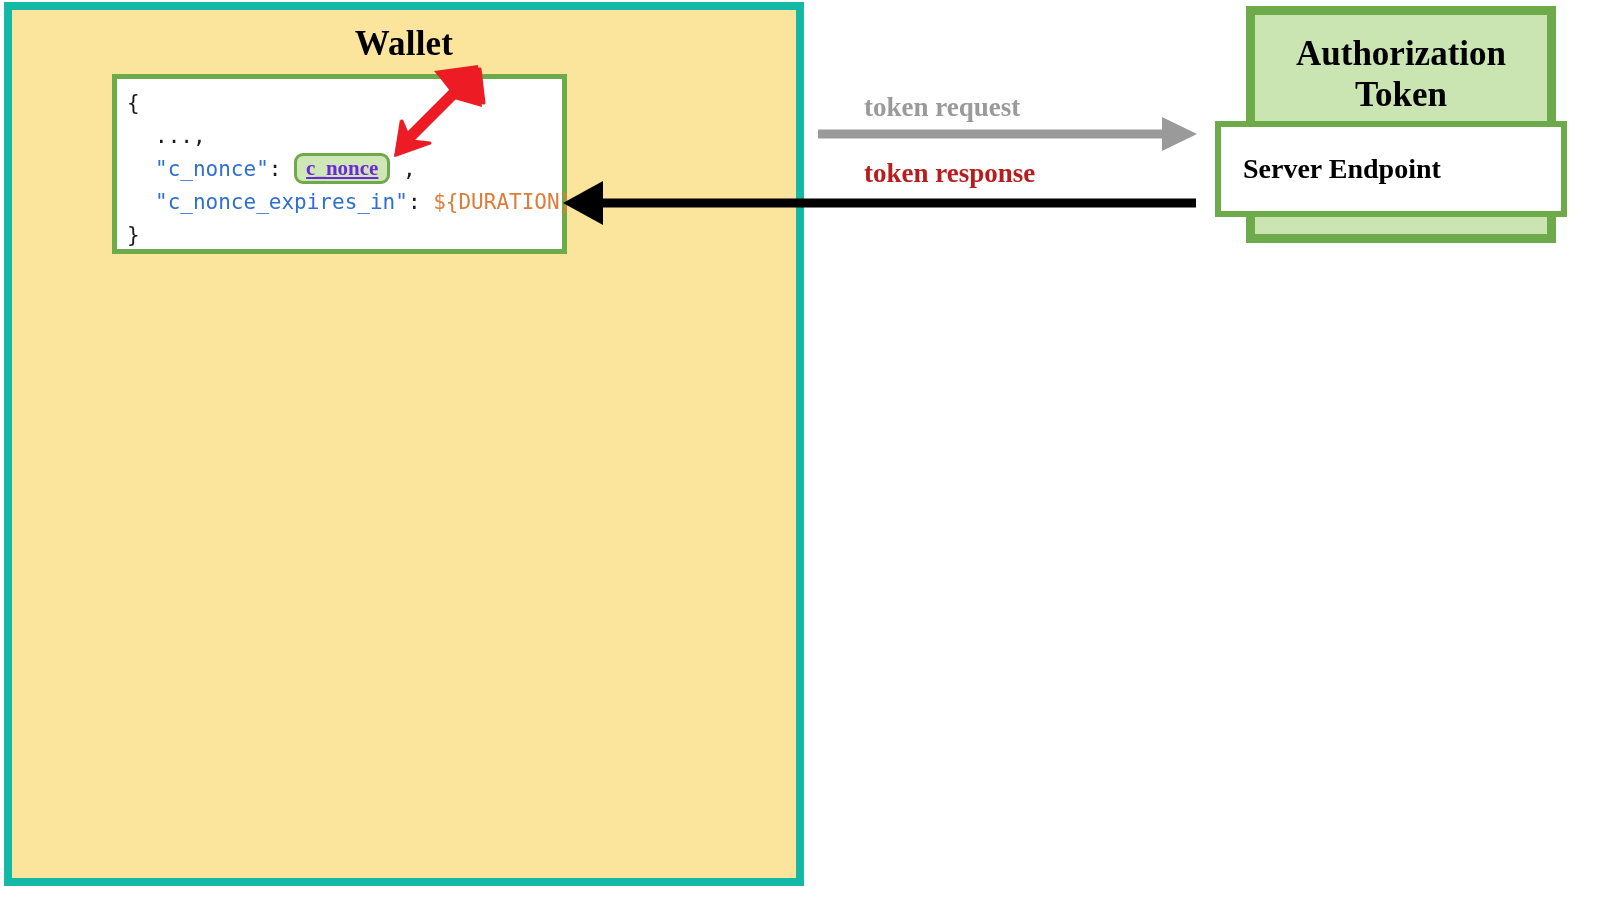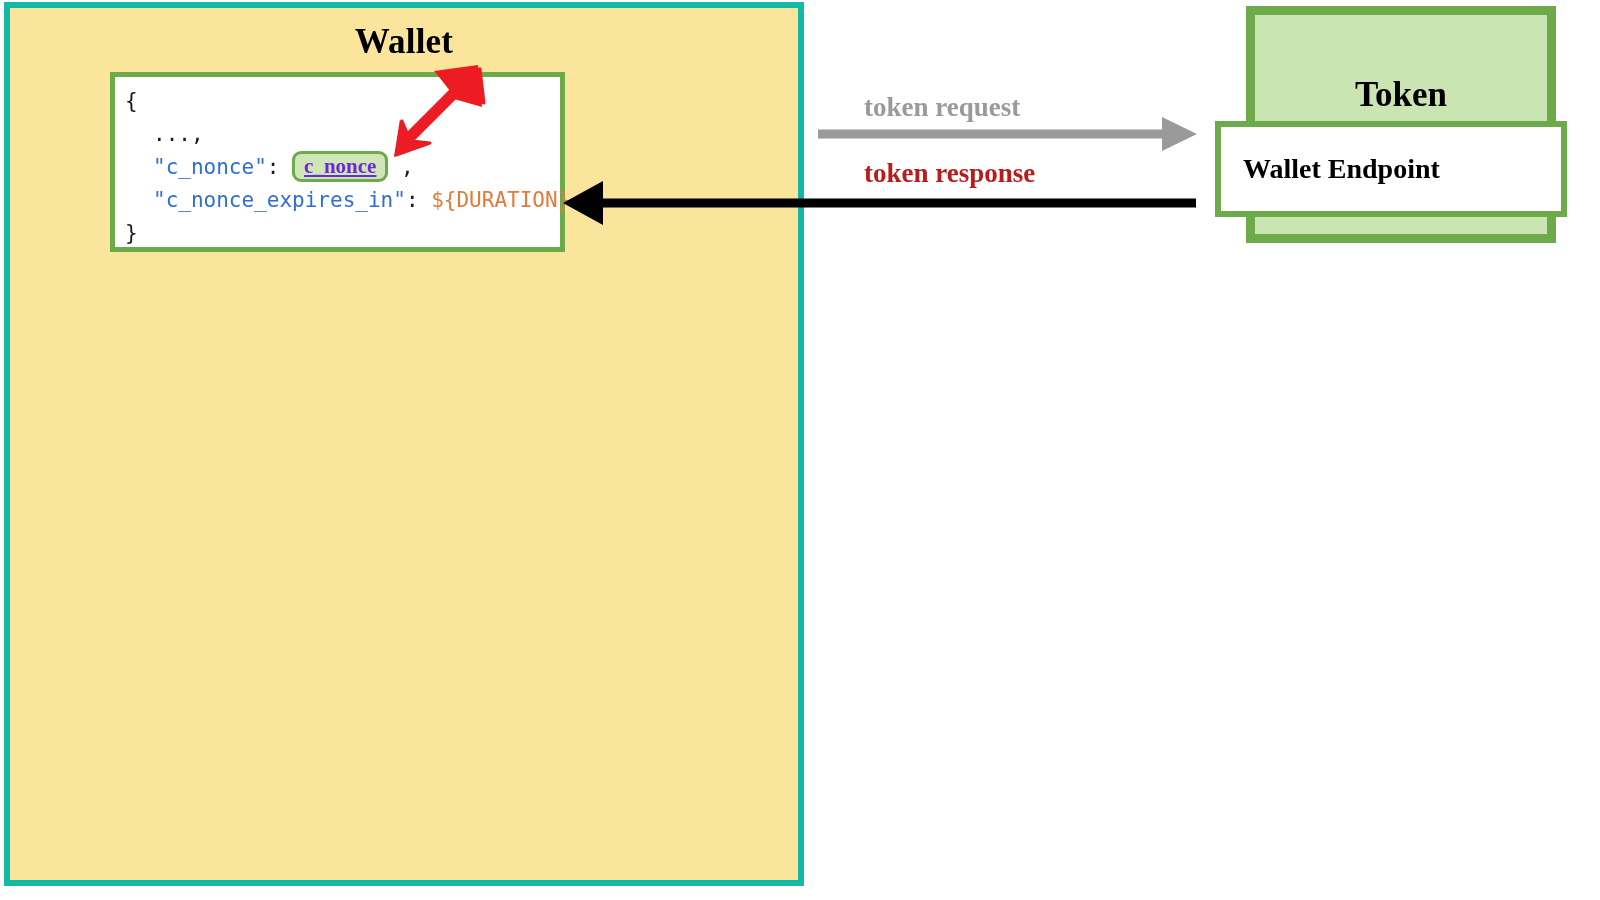--- a/index.html
+++ b/index.html
@@ -17,21 +17,21 @@
   }
 
   
   #wallet-box {
     position: absolute;
     left: 4px;
     top: 2px;
     width: 800px;
     height: 884px;
     background: #FBE49B;
-    border: 6px solid #14b8a6;
+    border: 8px solid #14b8a6;
     box-sizing: border-box;
   }
   #wallet-title {
     position: absolute;
     left: 0;
     top: 14px;
     width: 100%;
     text-align: center;
     font-family: "Liberation Serif", serif;
     font-weight: bold;
@@ -184,25 +184,25 @@
   </div>
 
   <svg id="red-arrow" viewBox="0 0 110 100">
     <g fill="#ED1C24" stroke="#ED1C24" stroke-width="3" stroke-linejoin="round">
       <polygon points="104,6 108,40 80,34 36,78 54,80 20,92 26,58 32,72 76,28 62,10"></polygon>
     </g>
     <polygon fill="#ED1C24" points="102,2 106,44 78,36 34,80 50,82 18,94 24,56 30,70 74,26 58,8"></polygon>
   </svg>
 
   <div id="as-box">
-    <div id="as-title"><br><span>Token</span></div>
+    <div id="as-title"><span>Authorization</span><br><span>Token</span></div>
   </div>
 
   <div id="token-endpoint-box">
-    <div id="token-endpoint-label">Wallet Endpoint</div>
+    <div id="token-endpoint-label">Server Endpoint</div>
   </div>
 
   <svg id="msg-arrows" viewBox="0 0 1600 900">
 
     <g>
       <line x1="818" y1="134" x2="1168" y2="134" stroke="#9A9A9A" stroke-width="9"></line>
       <polygon points="1197,134 1162,117 1162,151" fill="#9A9A9A"></polygon>
     </g>
 
     <g>

